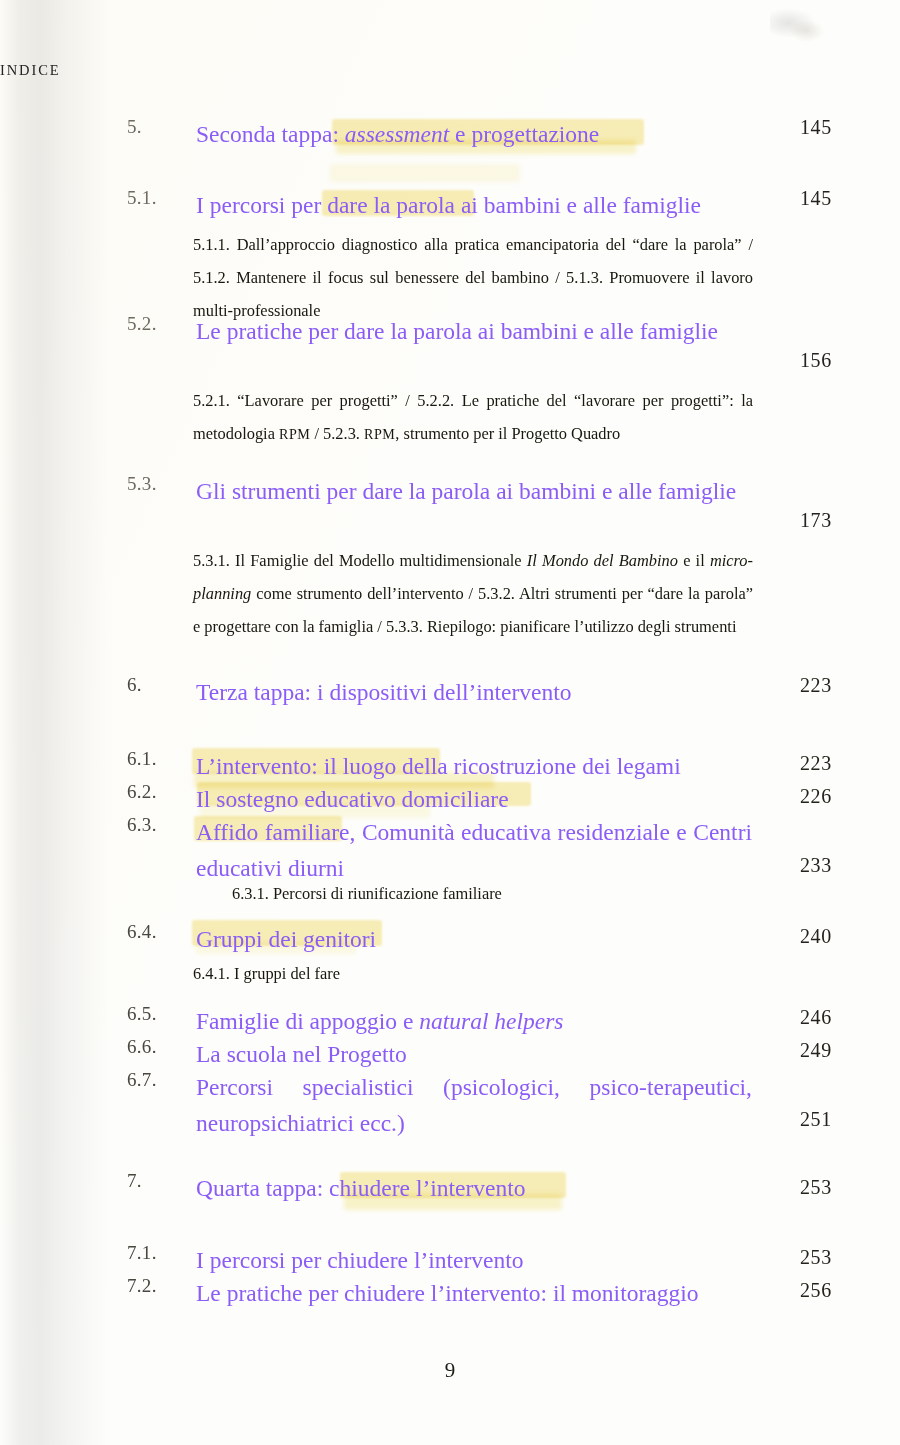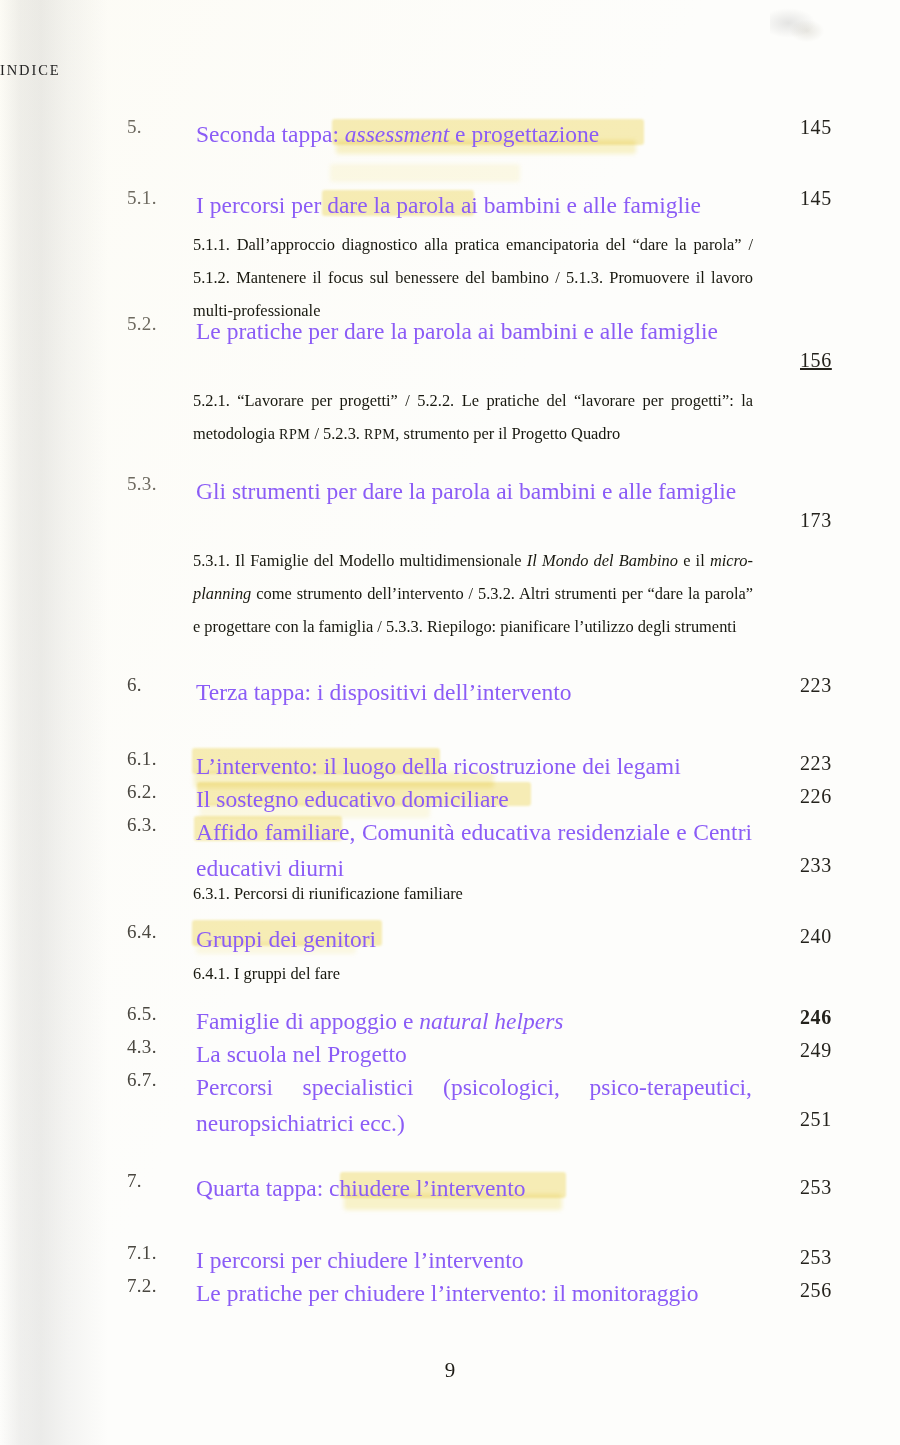--- a/index.html
+++ b/index.html
@@ -185,21 +185,21 @@
     <div class="entry" style="top:187px;">
       <span class="num dim">5.1.</span>
       <span class="title nj" style="width:580px;">I percorsi per dare la parola ai bambini e alle famiglie</span>
       <span class="pg">145</span>
     </div>
     <div class="sub" style="top:228px;">5.1.1. Dall’approccio diagnostico alla pratica emancipatoria del “dare la parola” / 5.1.2. Mantenere il focus sul benessere del bambino / 5.1.3. Promuovere il lavoro multi-professionale</div>
 
     <div class="entry" style="top:313px;">
       <span class="num dim">5.2.</span>
       <span class="title">Le pratiche per dare la parola ai bambini e alle famiglie</span>
-      <span class="pg" style="top:36px;text-decoration:underline;">156</span>
+      <span class="pg" style="top:36px;">156</span>
     </div>
     <div class="sub" style="top:384px;"><span>5.2.1. “Lavorare per progetti” / 5.2.2. Le pratiche del “lavorare per progetti”: la metodologia </span><span class="sc">RPM</span><span> / 5.2.3. </span><span class="sc">RPM</span><span>, strumento per il Progetto Quadro</span></div>
 
     <div class="entry" style="top:473px;">
       <span class="num dim">5.3.</span>
       <span class="title">Gli strumenti per dare la parola ai bambini e alle famiglie</span>
       <span class="pg" style="top:36px;">173</span>
     </div>
     <div class="sub" style="top:544px;"><span>5.3.1. Il Famiglie del Modello multidimensionale </span><i>Il Mondo del Bambino</i><span> e il </span><i>micro-planning</i><span> come strumento dell’intervento / 5.3.2. Altri strumenti per “dare la parola” e progettare con la famiglia / 5.3.3. Riepilogo: pianificare l’utilizzo degli strumenti</span></div>
 
@@ -219,37 +219,37 @@
       <span class="num">6.2.</span>
       <span class="title nj">Il sostegno educativo domiciliare</span>
       <span class="pg" style="top:4px;">226</span>
     </div>
 
     <div class="entry" style="top:814px;">
       <span class="num">6.3.</span>
       <span class="title" style="width:556px;">Affido familiare, Comunità educativa residenziale e Centri educativi diurni</span>
       <span class="pg" style="top:40px;">233</span>
     </div>
-    <div class="sub" style="top:877px;">6.3.1. Percorsi di riunificazione familiare</div>
+    <div class="sub" style="top:877px;margin-left:39px;">6.3.1. Percorsi di riunificazione familiare</div>
 
     <div class="entry" style="top:921px;">
       <span class="num">6.4.</span>
       <span class="title nj">Gruppi dei genitori</span>
       <span class="pg" style="top:4px;">240</span>
     </div>
     <div class="sub" style="top:957px;">6.4.1. I gruppi del fare</div>
 
     <div class="entry" style="top:1003px;">
       <span class="num">6.5.</span>
       <span class="title nj"><span>Famiglie di appoggio e </span><i>natural helpers</i><span></span></span>
-      <span class="pg" style="top:3px;font-weight:bold;">246</span>
+      <span class="pg" style="top:3px;">246</span>
     </div>
 
     <div class="entry" style="top:1036px;">
-      <span class="num">4.3.</span>
+      <span class="num">6.6.</span>
       <span class="title nj">La scuola nel Progetto</span>
       <span class="pg" style="top:3px;">249</span>
     </div>
 
     <div class="entry" style="top:1069px;">
       <span class="num">6.7.</span>
       <span class="title" style="width:556px;">Percorsi specialistici (psicologici, psico-terapeutici, neuropsichiatrici ecc.)</span>
       <span class="pg" style="top:39px;">251</span>
     </div>
 

